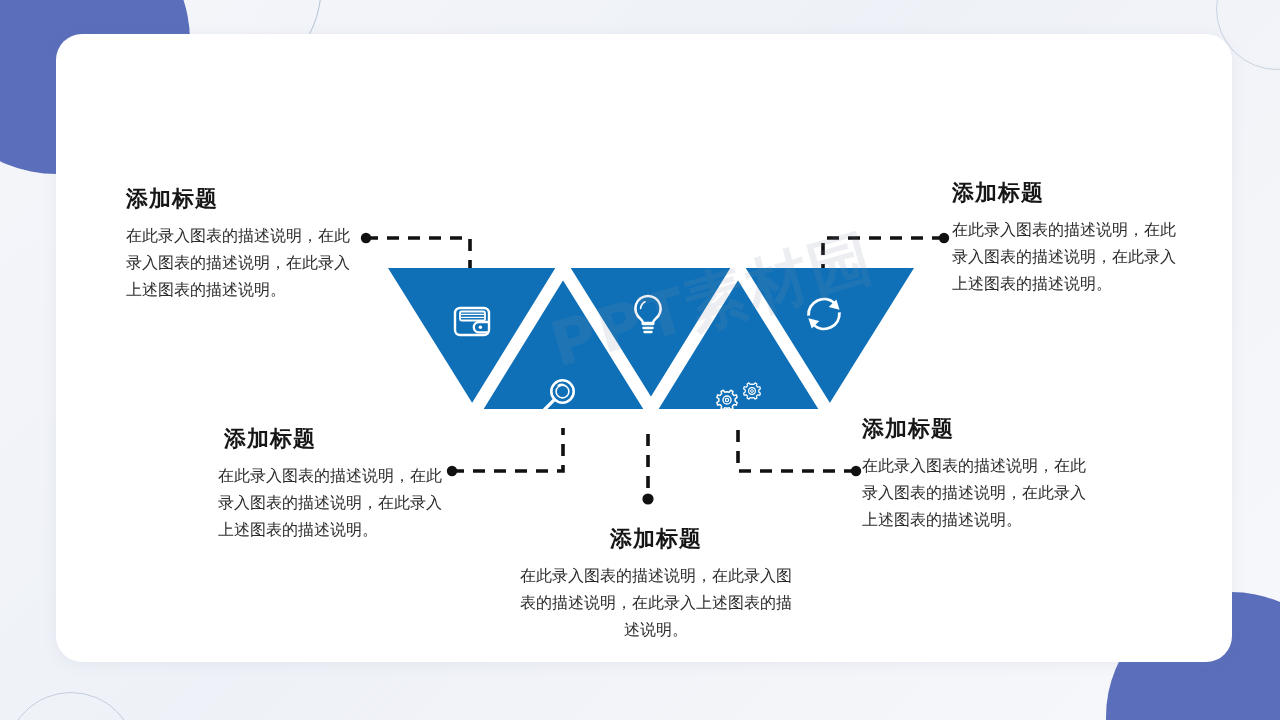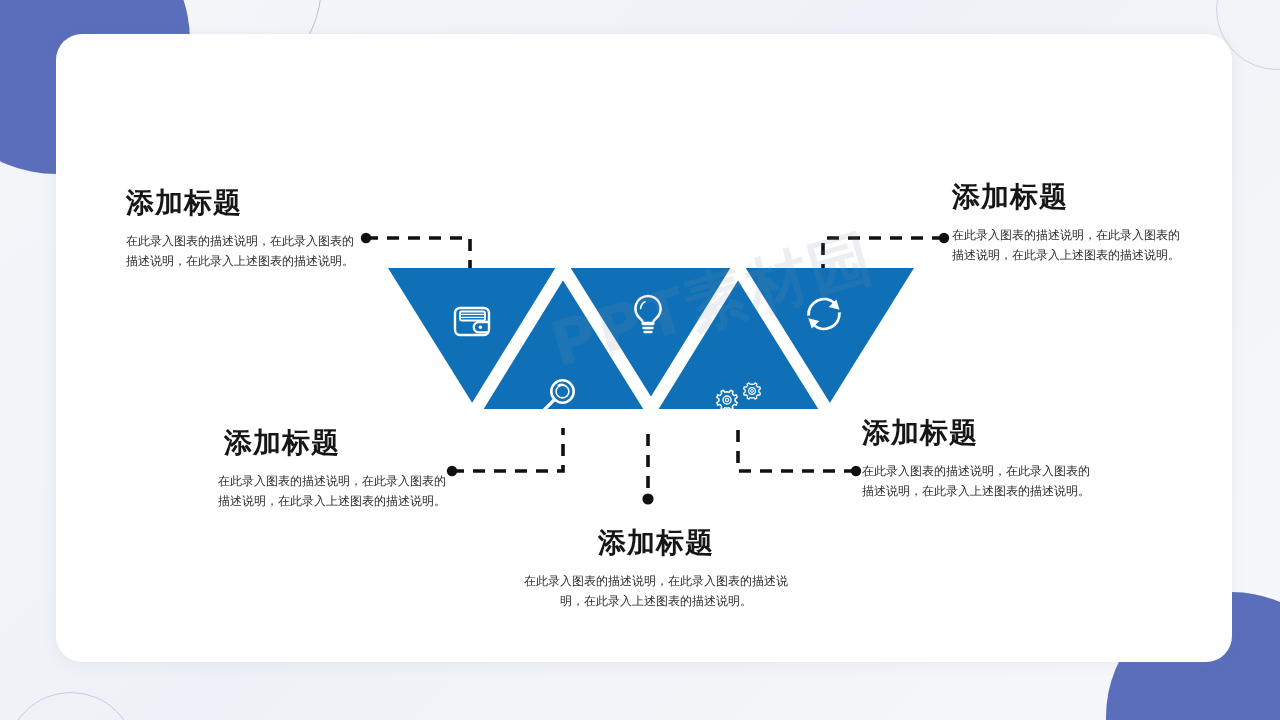--- a/index.html
+++ b/index.html
@@ -81,29 +81,29 @@
     color: #7f8da8;
     letter-spacing: 2px;
     white-space: nowrap;
   }
 
   
   .tb { position: absolute; }
   .tb .t-title {
     font-family: Liberation Sans, sans-serif;
     font-weight: bold;
-    font-size: 28px;
+    font-size: 22px;
     color: #161616;
     letter-spacing: 1px;
     margin: 0 0 9px 0;
     white-space: nowrap;
   }
   .tb .t-body {
     font-family: "DejaVu Sans", "Liberation Sans", sans-serif;
-    font-size: 12px;
+    font-size: 16px;
     color: #2b2b2b;
     line-height: 1.68;
     margin: 0;
   }
 
   .tb-tl { left: 126px; top: 184px; width: 232px; }
   .tb-tl .t-title { text-align: left; }
   .tb-tl .t-body  { text-align: left; }
 
   .tb-tr { left: 952px; top: 178px; width: 236px; }

